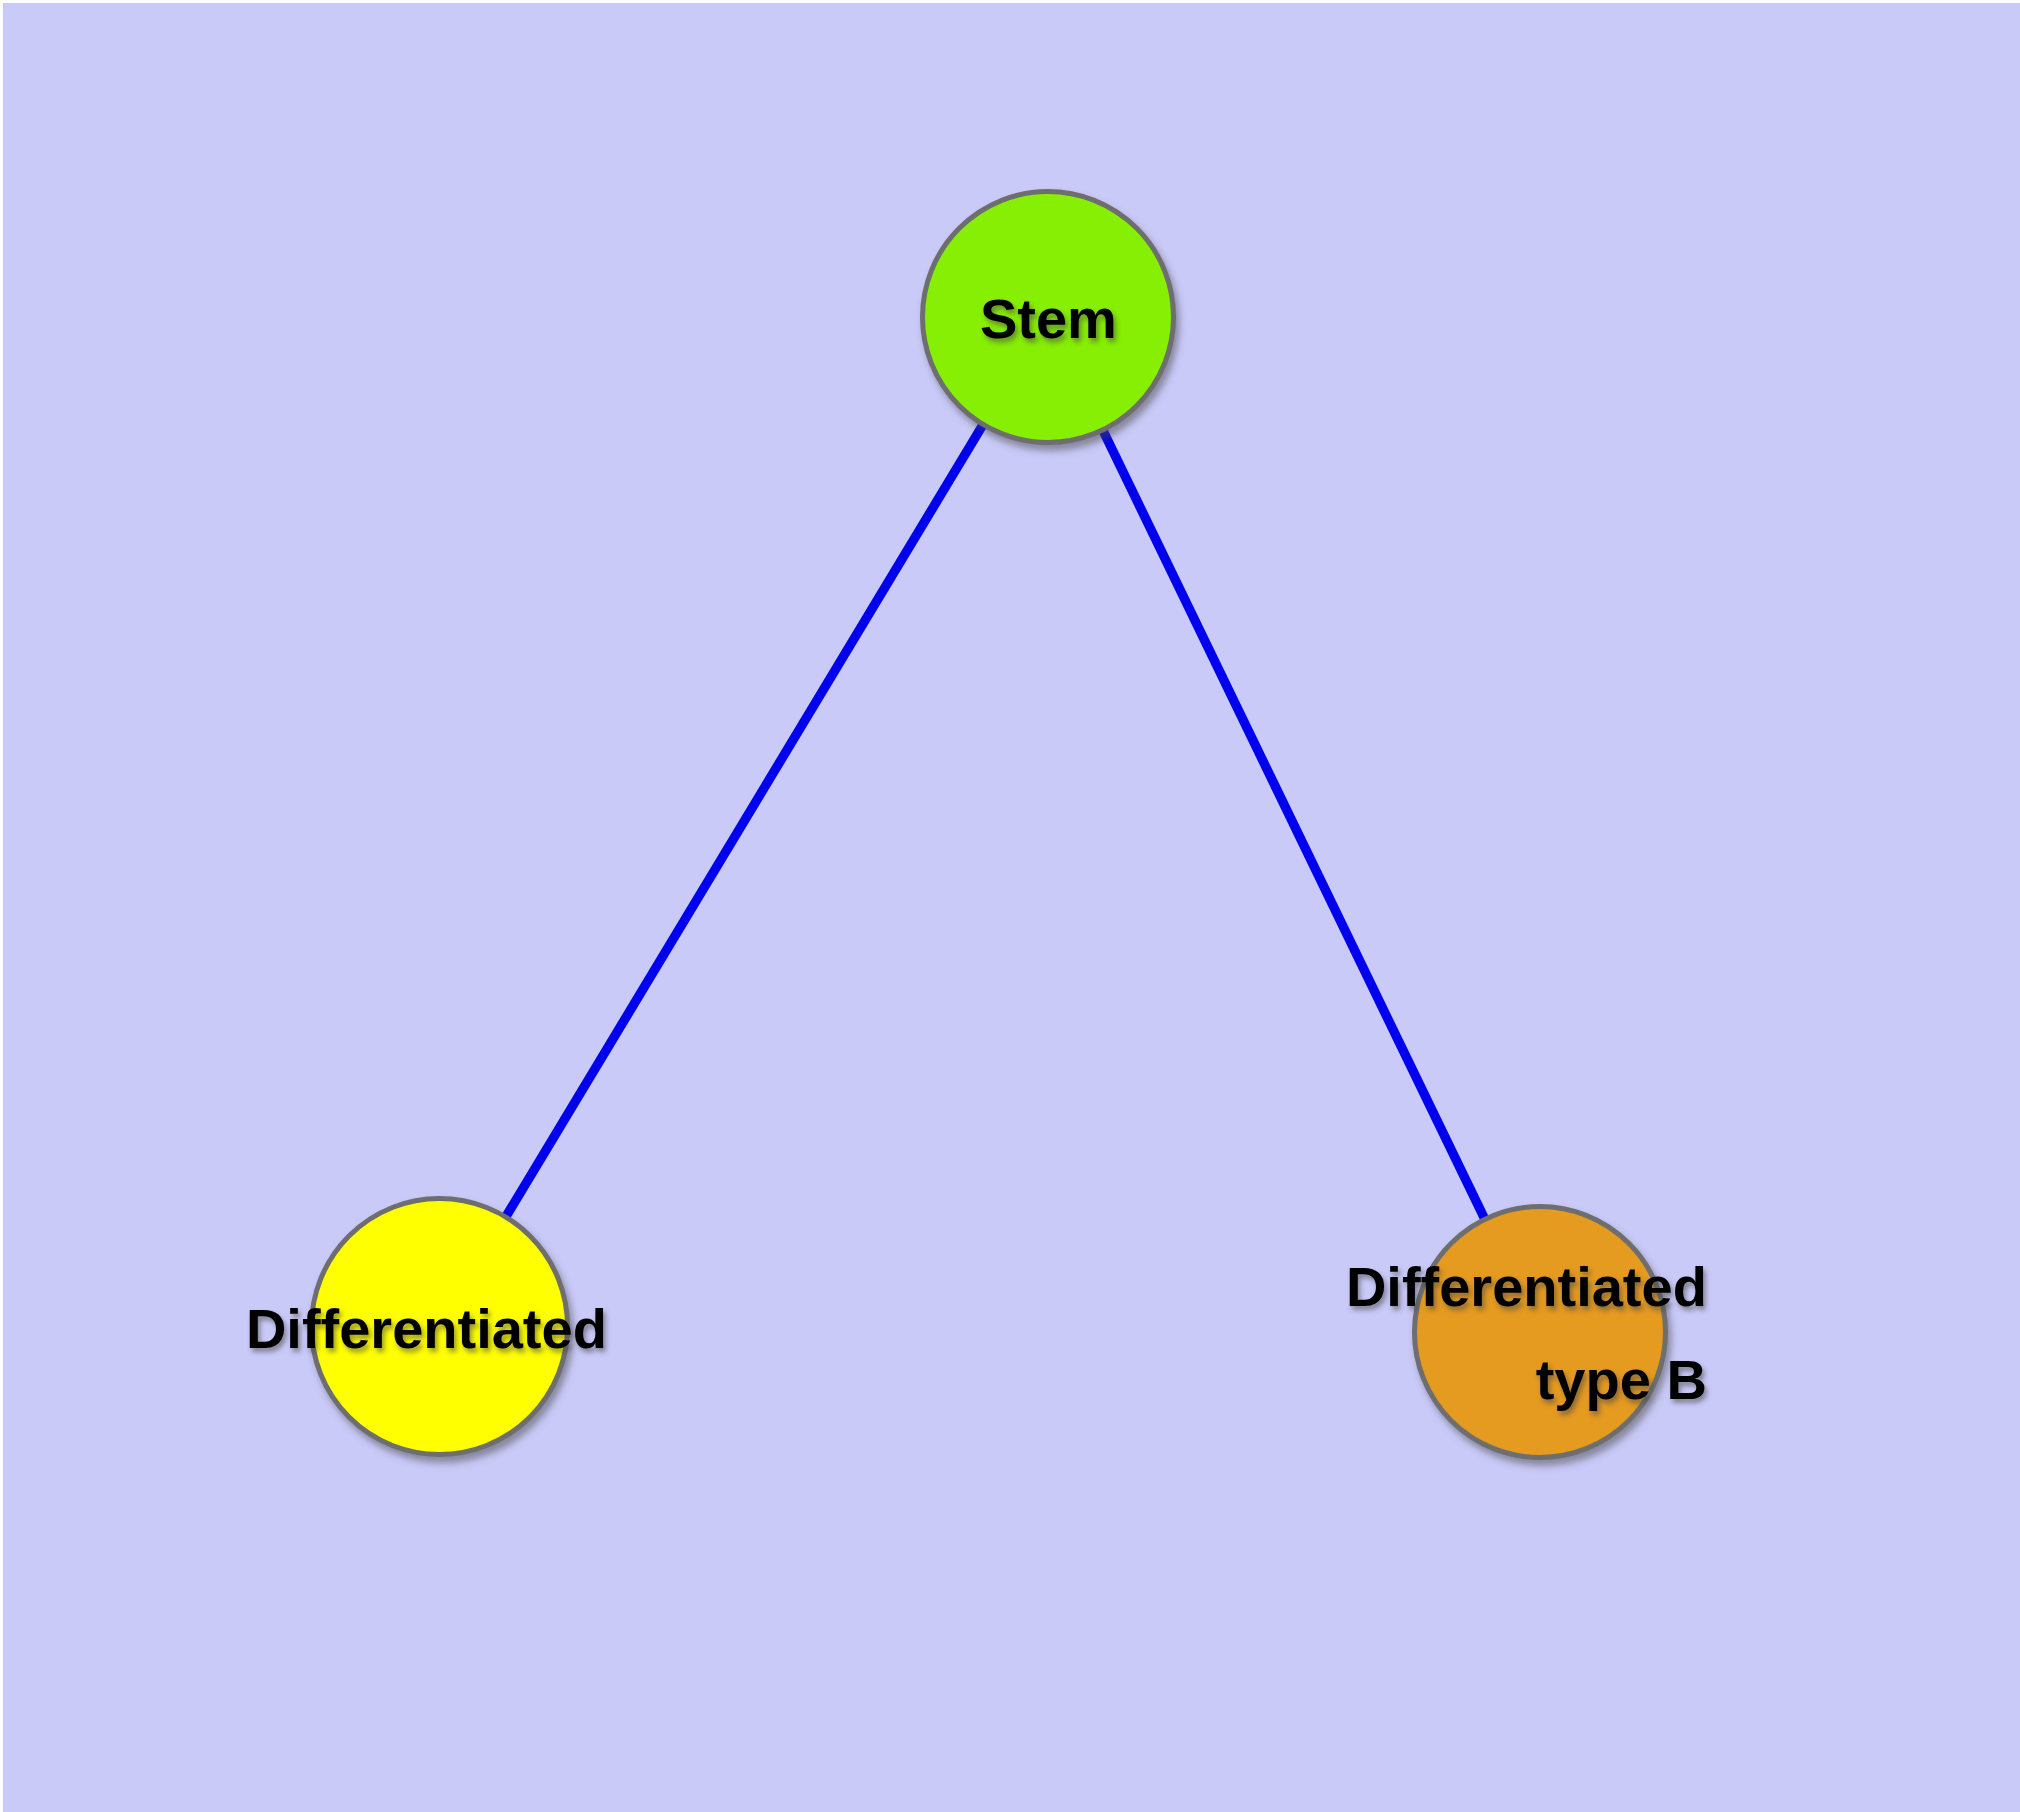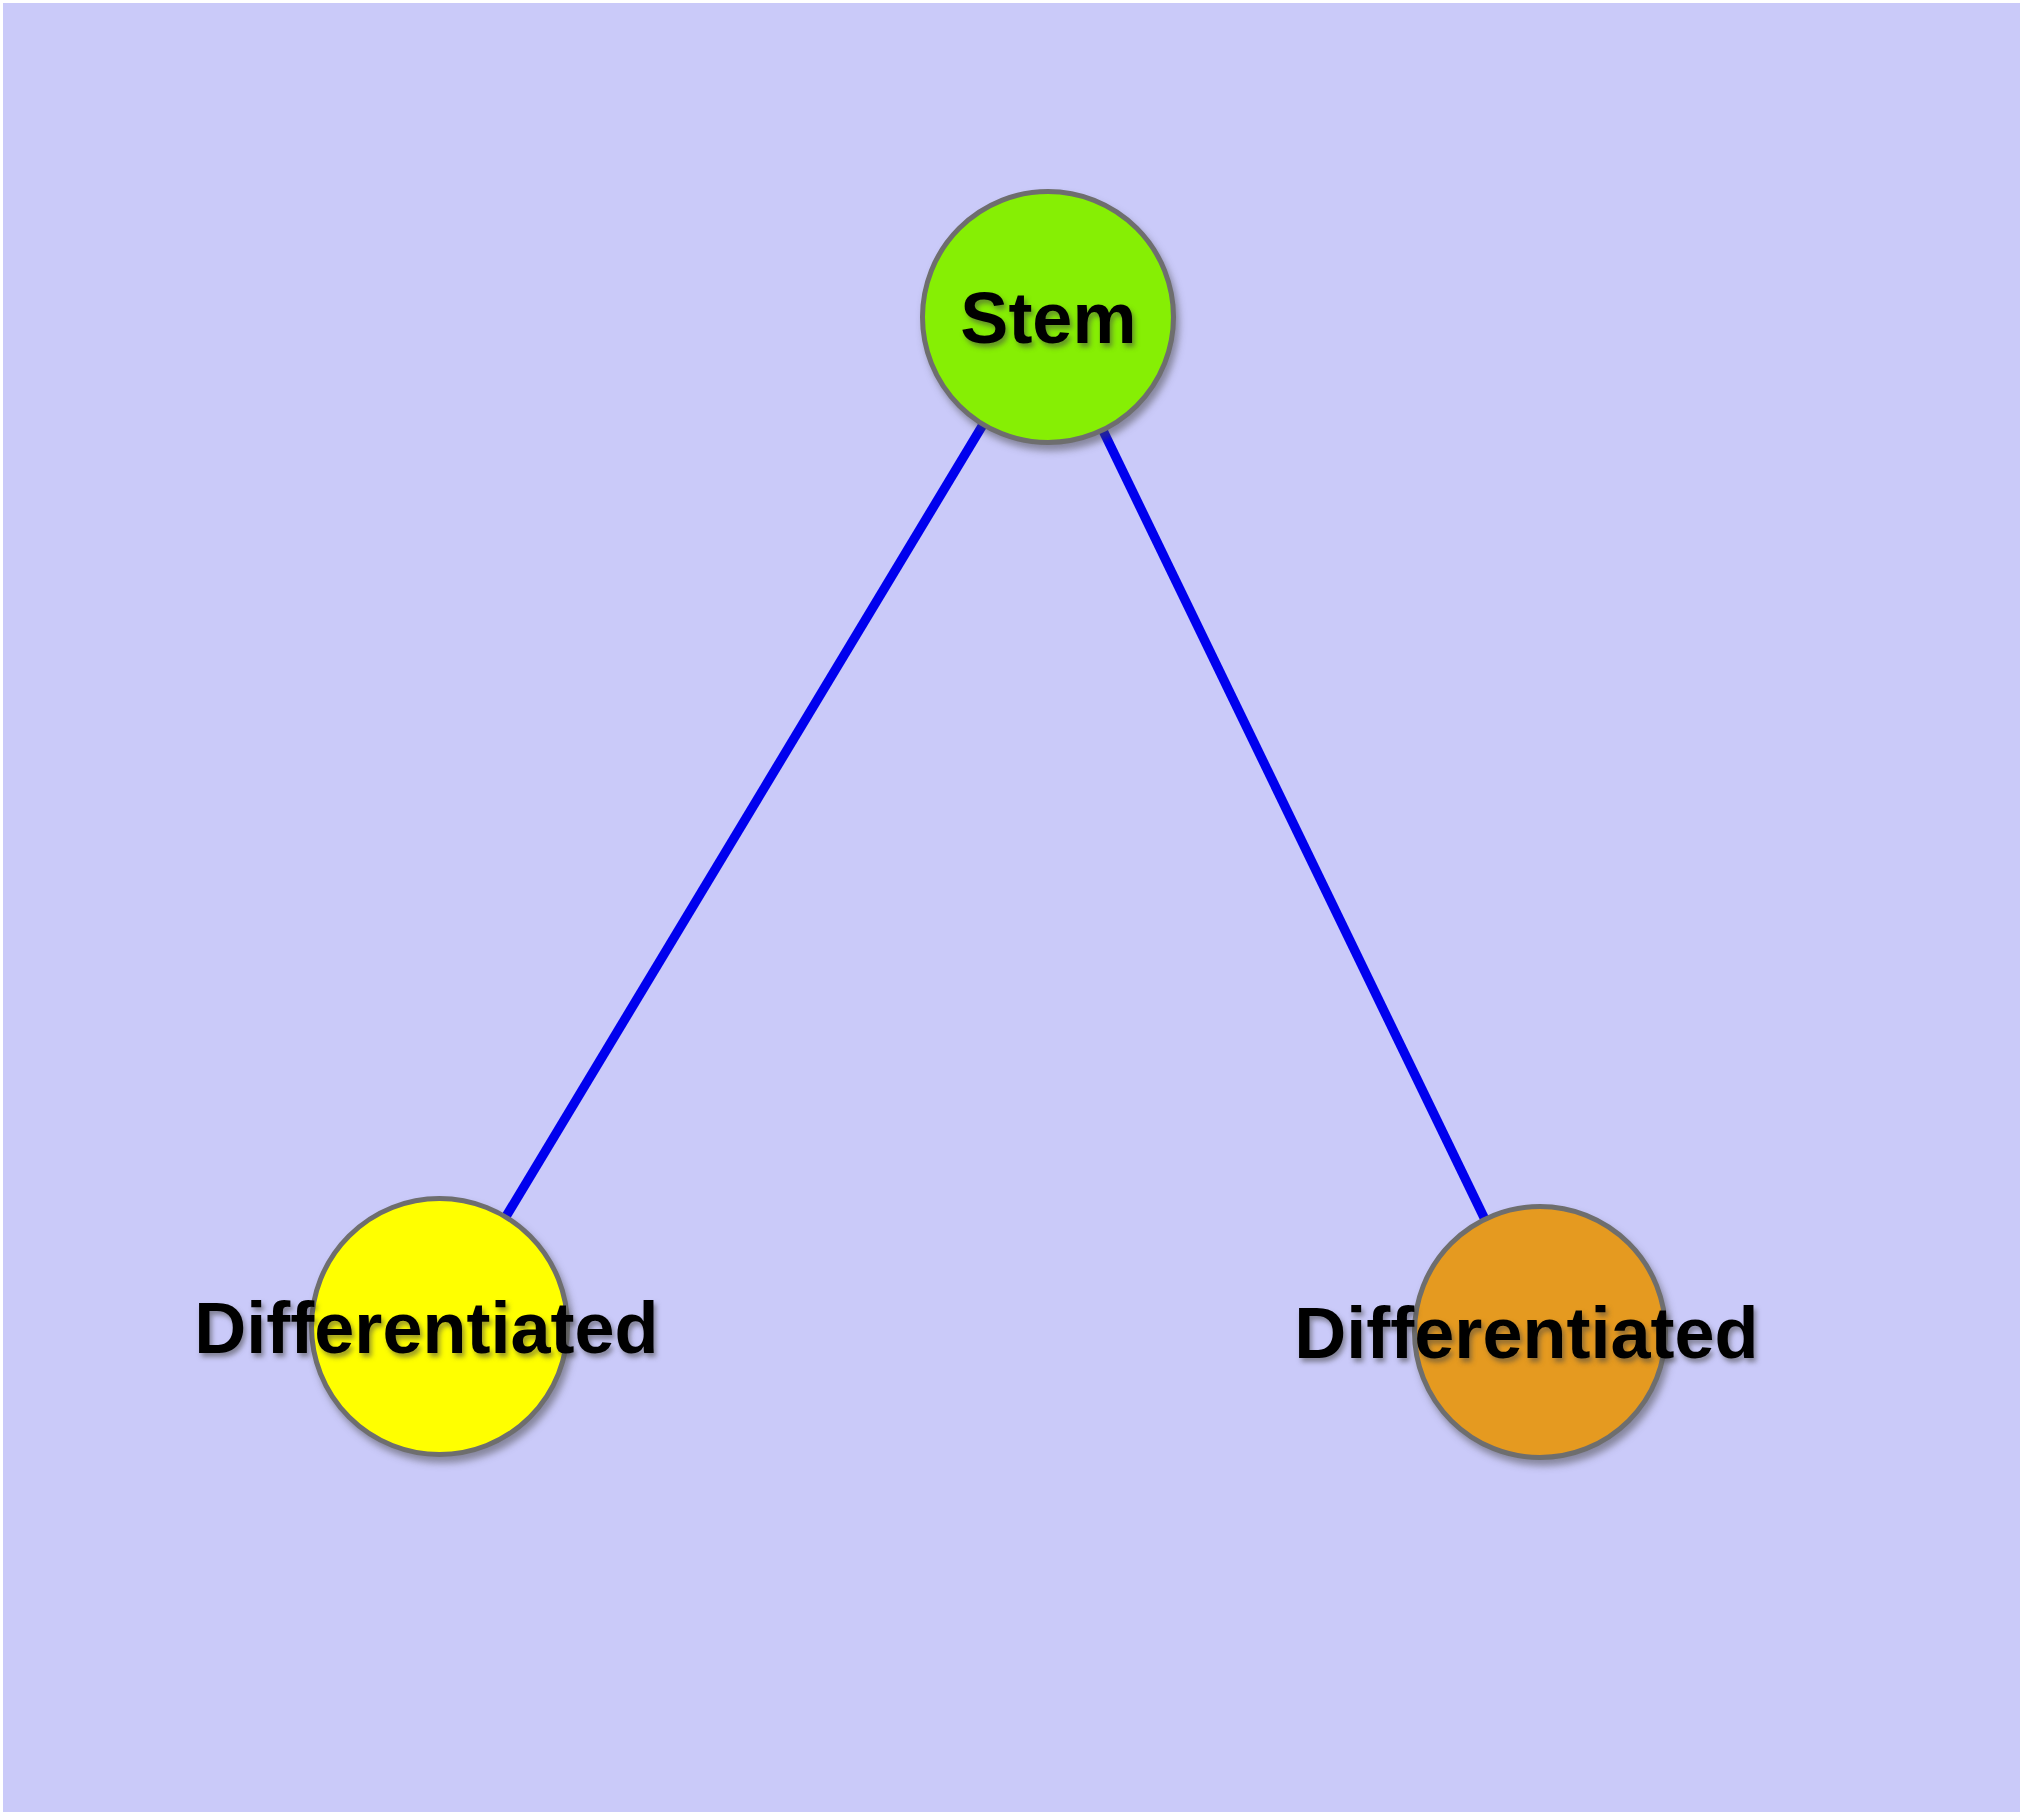--- a/index.html
+++ b/index.html
@@ -57,21 +57,21 @@
     left: 1409px;
     top: 1201px;
     width: 256px;
     height: 256px;
     background: var(--type-b-fill, #e59a20);
   }
   .node-label {
     position: absolute;
     transform: translate(-50%, -50%);
     text-align: right;
-    font-size: 72px;
+    font-size: 56px;
     font-weight: bold;
     line-height: 93px;
     color: var(--label, #000000);
     white-space: nowrap;
     text-shadow: 2.5px 4.2px 5.1px rgba(70, 70, 70, 0.55);
     z-index: 3;
   }
   .node-label span { display: block; }
   .label-stem   { left: 1045px; top: 315px;  }
   .label-type-a { left: 423px;  top: 1325px; }
@@ -94,16 +94,17 @@
   <div class="node-label label-stem">
     <span>Stem</span>
   </div>
 
   <div class="node-label label-type-a">
     <span>Differentiated</span>
   </div>
 
   <div class="node-label label-type-b">
     <span>Differentiated</span>
+    <span>type B</span>
   </div>
 
 </div>
 
 
 </body></html>

